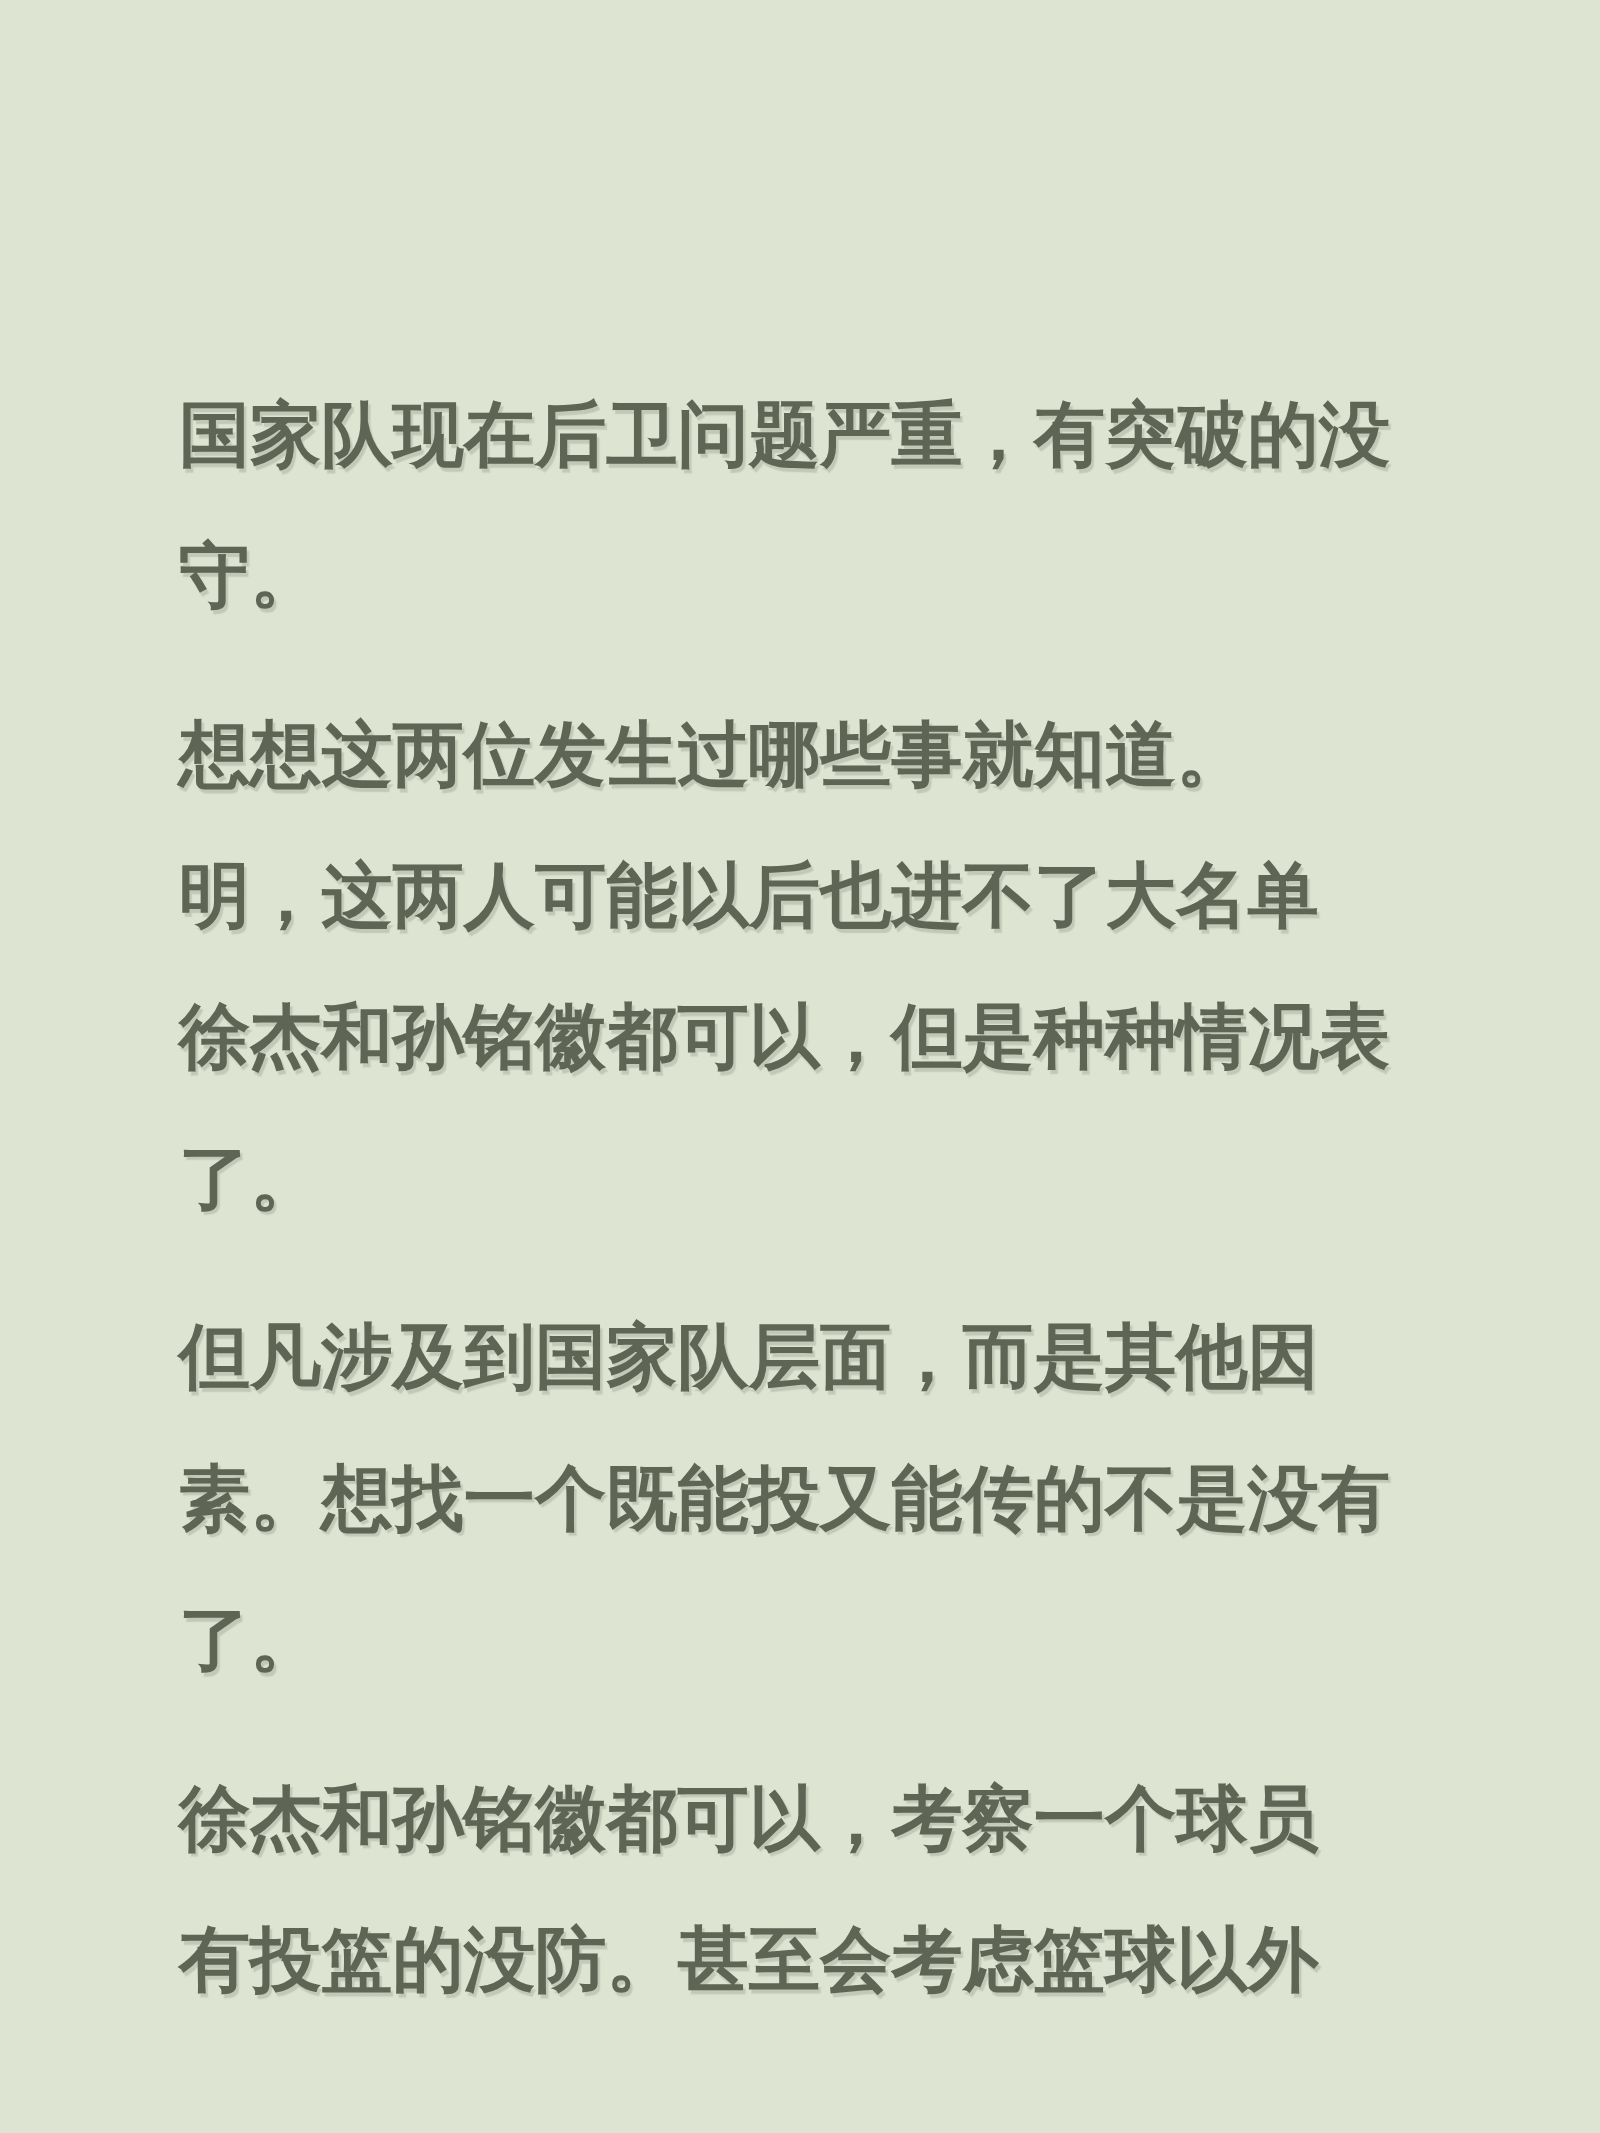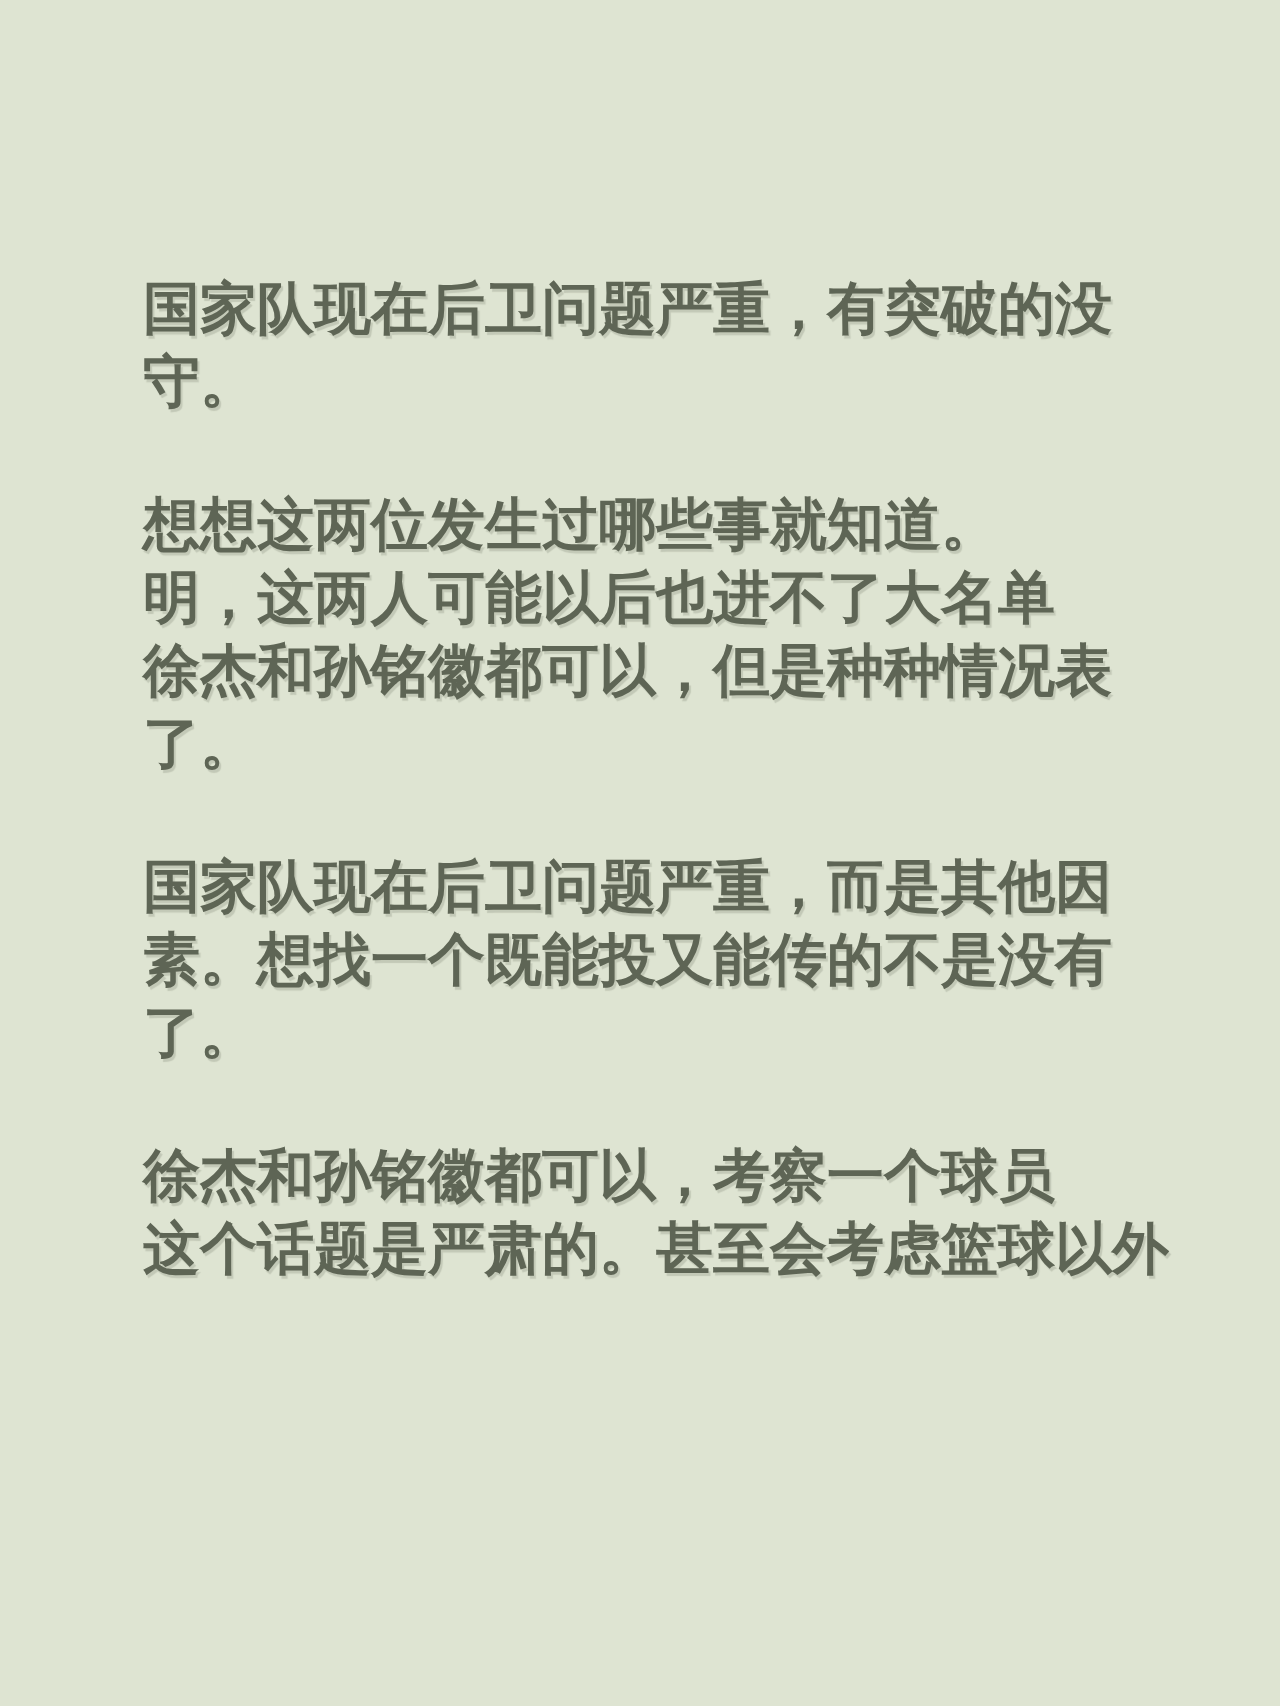--- a/index.html
+++ b/index.html
@@ -22,20 +22,21 @@
   }
   .line {
     font-family: "DejaVu Sans", sans-serif;
     font-weight: 700;
     font-size: 57px;
     line-height: 73px;
     color: #5e6555;
     letter-spacing: 0;
     white-space: nowrap;
     text-shadow: 2px 3px 1px rgba(70, 80, 60, 0.18);
+    margin-top: 40px;
   }
 </style>
 </head>
 <body>
 
 <div class="page">
   <div class="content">
 
     <div class="para">
       <div class="line">国家队现在后卫问题严重，有突破的没</div>
@@ -43,24 +44,24 @@
     </div>
 
     <div class="para">
       <div class="line">想想这两位发生过哪些事就知道。</div>
       <div class="line">明，这两人可能以后也进不了大名单</div>
       <div class="line">徐杰和孙铭徽都可以，但是种种情况表</div>
       <div class="line">了。</div>
     </div>
 
     <div class="para">
-      <div class="line">国家队现在后卫问题严重，而是其他因</div>
+      <div class="line">但凡涉及到国家队层面，而是其他因</div>
       <div class="line">素。想找一个既能投又能传的不是没有</div>
       <div class="line">了。</div>
     </div>
 
     <div class="para">
       <div class="line">徐杰和孙铭徽都可以，考察一个球员</div>
-      <div class="line">这个话题是严肃的。甚至会考虑篮球以外</div>
+      <div class="line">有投篮的没防。甚至会考虑篮球以外</div>
     </div>
 
   </div>
 </div>
 
 </body></html>

